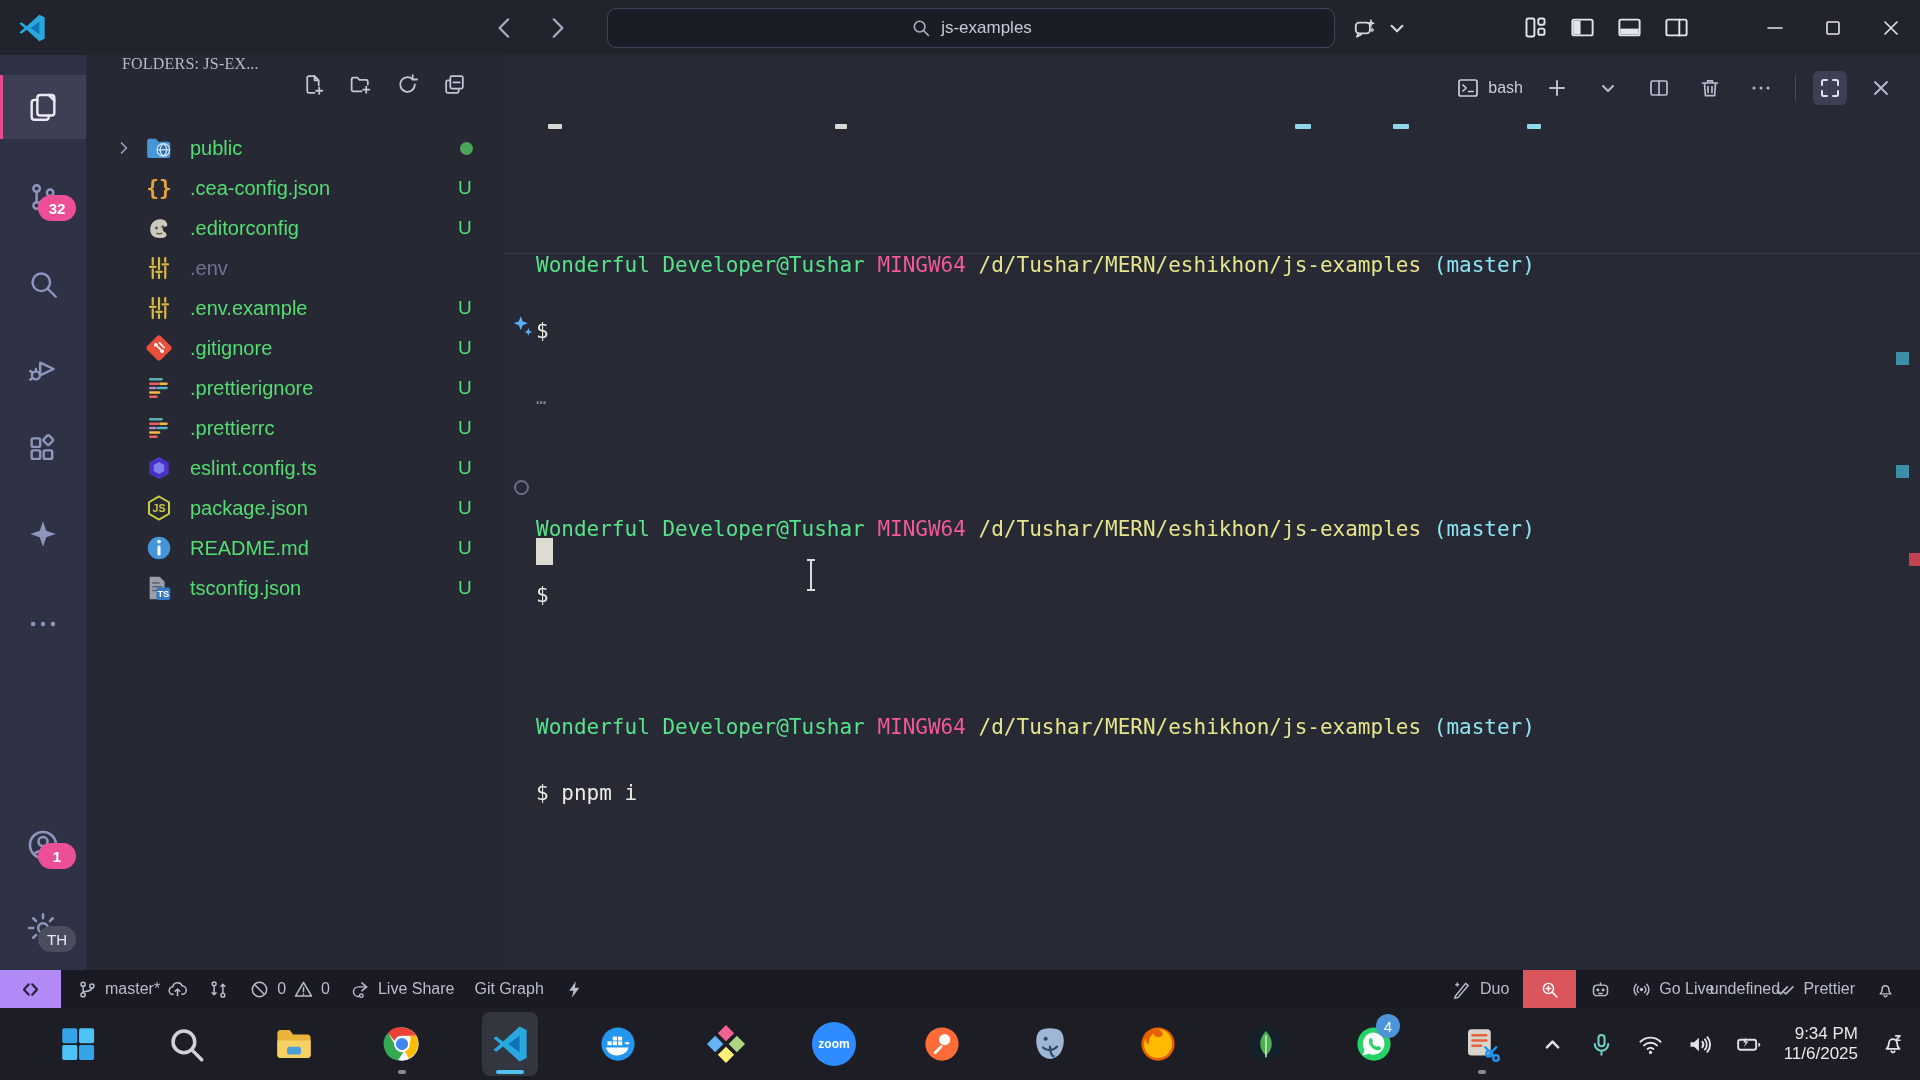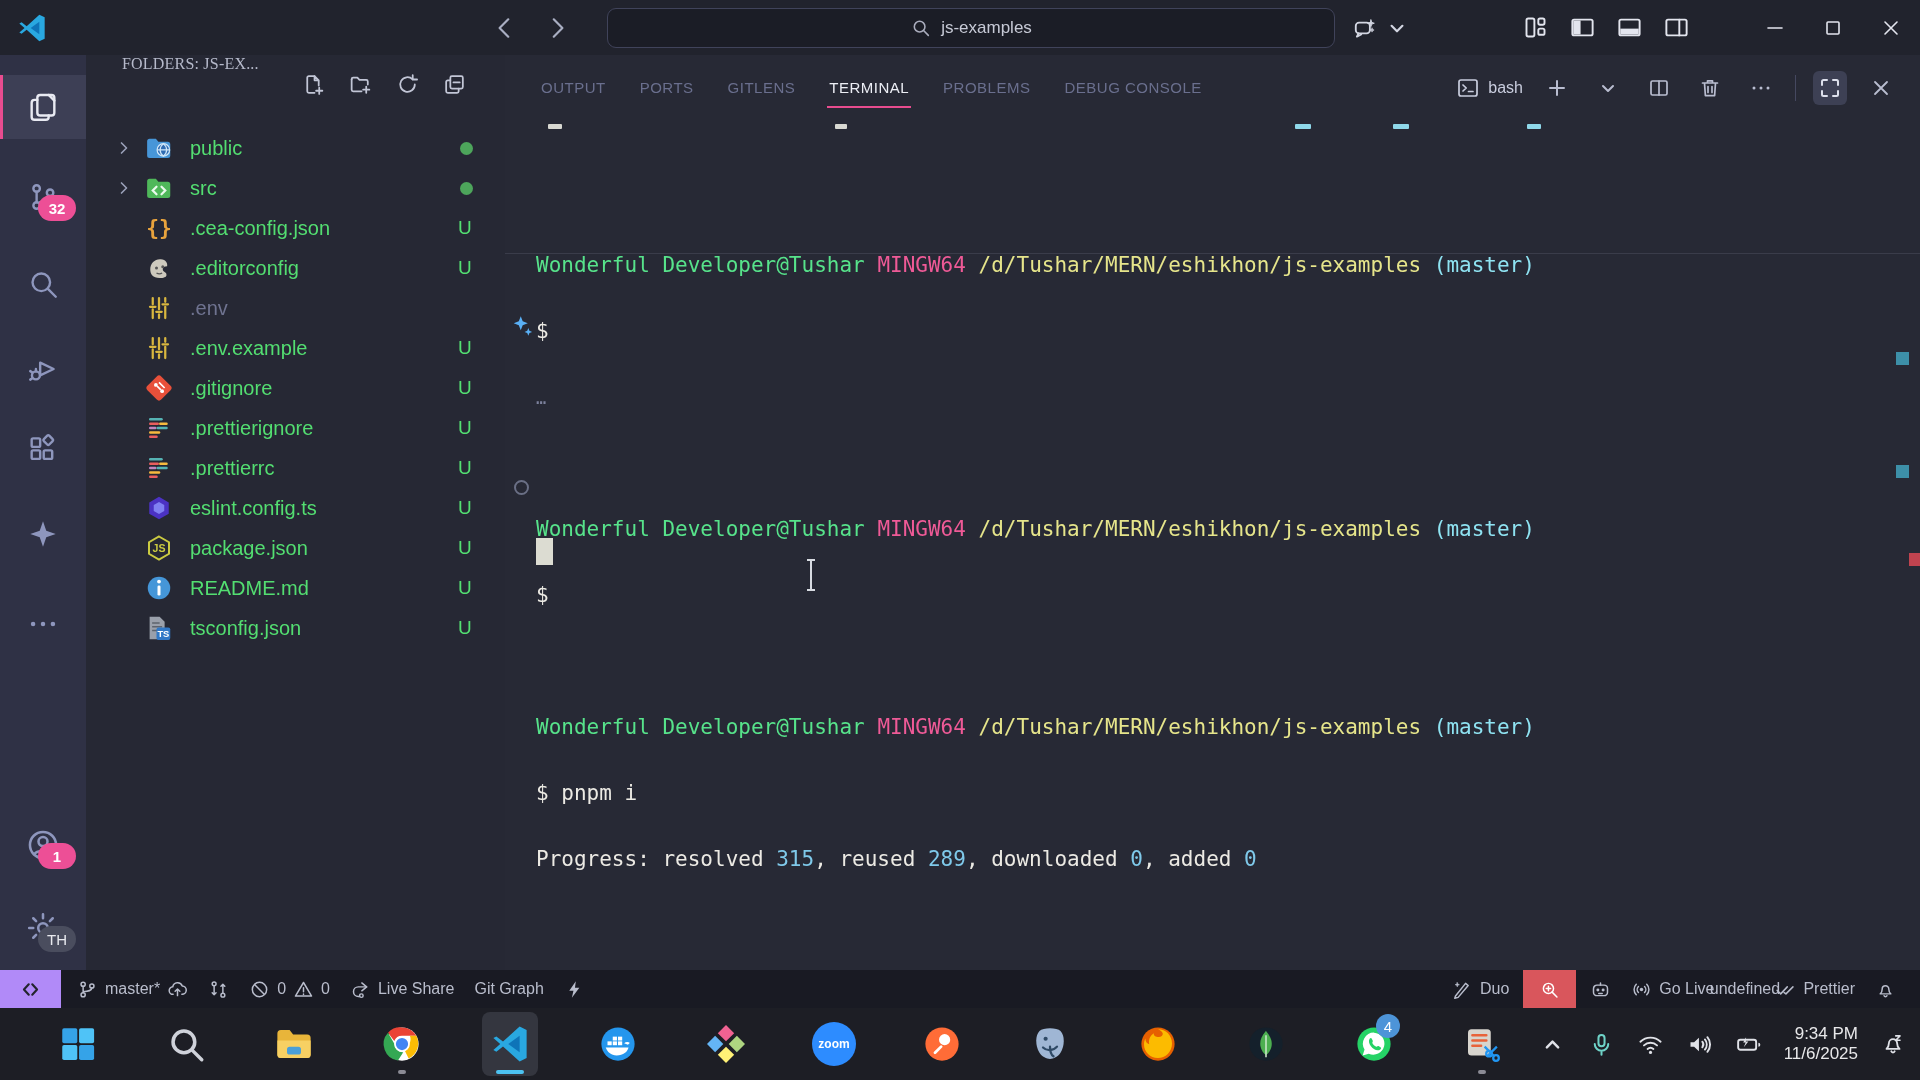--- a/index.html
+++ b/index.html
@@ -317,35 +317,20 @@
             <svg viewBox="0 0 24 24" width="100%" height="100%">
               <path d="M2.5 6.5A2 2 0 0 1 4.5 4.5h5l2 2.5h7.5a2 2 0 0 1 2 2v9a2 2 0 0 1-2 2h-14.5a2 2 0 0 1-2-2z" fill="#4796d8"></path>
               <circle cx="15.5" cy="13.5" r="5" fill="#2f6cb3" stroke="#cfe6f8" stroke-width="1"></circle>
               <path d="M10.5 13.5h10M15.5 8.5c-3.5 3-3.5 7 0 10 3.5-3 3.5-7 0-10z" stroke="#cfe6f8" stroke-width="1" fill="none"></path>
             </svg>
           </span>
           <span class="tree-label">public</span>
           <span class="tree-dot"></span>
         </div>
         <div class="tree-row">
-          <span class="tree-chev ic">
-            <svg width="100%" height="100%" viewBox="0 0 24 24" fill="none" stroke="currentColor" stroke-width="1.7" stroke-linecap="round" stroke-linejoin="round">
-              <path d="M9 6l6 6-6 6" stroke-width="2"></path>
-            </svg>
-          </span>
-          <span class="tree-ic ic">
-            <svg viewBox="0 0 24 24" width="100%" height="100%">
-              <path d="M2.5 6.5A2 2 0 0 1 4.5 4.5h5l2 2.5h7.5a2 2 0 0 1 2 2v9a2 2 0 0 1-2 2h-14.5a2 2 0 0 1-2-2z" fill="#4fb85a"></path>
-              <path d="M10 11l-3 3 3 3M14 11l3 3-3 3" stroke="#eafaec" stroke-width="1.8" fill="none" stroke-linecap="round"></path>
-            </svg>
-          </span>
-          <span class="tree-label">src</span>
-          <span class="tree-dot"></span>
-        </div>
-        <div class="tree-row">
           <span class="tree-ic ic">
             <svg viewBox="0 0 24 24" width="100%" height="100%">
               <text x="12" y="17.5" font-size="17" font-weight="bold" fill="#e8a33d" text-anchor="middle" font-family="DejaVu Sans Mono,monospace">{}</text>
             </svg>
           </span>
           <span class="tree-label">.cea-config.json</span>
           <span class="tree-badge">U</span>
         </div>
         <div class="tree-row">
           <span class="tree-ic ic">
@@ -460,28 +445,20 @@
               <text x="15.5" y="19" font-size="7.5" font-weight="bold" fill="#fff" text-anchor="middle" font-family="Liberation Sans,sans-serif">TS</text>
             </svg>
           </span>
           <span class="tree-label">tsconfig.json</span>
           <span class="tree-badge">U</span>
         </div>
       </div>
   </div>
 
   <div class="panel">
-    <div class="tabbar" id="tabbar">
-        <div class="ptab">OUTPUT</div>
-        <div class="ptab">PORTS</div>
-        <div class="ptab">GITLENS</div>
-        <div class="ptab active">TERMINAL</div>
-        <div class="ptab">PROBLEMS</div>
-        <div class="ptab">DEBUG CONSOLE</div>
-      </div>
     <div class="panel-actions">
       <div class="bash-chip">
         <span class="ic" id="ic-term" style="width: 24px; height: 24px;">
             <svg width="100%" height="100%" viewBox="0 0 24 24" fill="none" stroke="currentColor" stroke-width="1.7" stroke-linecap="round" stroke-linejoin="round">
               <rect x="3" y="4" width="18" height="16" rx="2"></rect>
               <path d="M7 9l3.2 3L7 15M12.5 15.5H17"></path>
             </svg>
           </span>
         <span>bash</span>
       </div>
@@ -558,21 +535,20 @@
               <path d="M16 13l1 2.5 2.5 1-2.5 1-1 2.5-1-2.5-2.5-1 2.5-1z" fill="currentColor" stroke="none"></path>
             </svg>
           </span>
           <div class="tline"></div>
           <div class="tline"><span class="tc-green">Wonderful Developer@Tushar</span><span class="tc-white"> </span><span class="tc-pink">MINGW64</span><span class="tc-white"> </span><span class="tc-yellow">/d/Tushar/MERN/eshikhon/js-examples</span><span class="tc-white"> </span><span class="tc-cyan">(master)</span></div>
           <div class="tline"><span class="tc-white">$</span></div>
           <div class="tline"></div>
           <div class="tline"><span class="tc-green">Wonderful Developer@Tushar</span><span class="tc-white"> </span><span class="tc-pink">MINGW64</span><span class="tc-white"> </span><span class="tc-yellow">/d/Tushar/MERN/eshikhon/js-examples</span><span class="tc-white"> </span><span class="tc-cyan">(master)</span></div>
           <span class="gutter-circle" style="left: -22px; top: 265px; position: absolute;"></span>
           <div class="tline"><span class="tc-white">$ pnpm i</span></div>
-          <div class="tline"><span class="tc-white">Progress: resolved </span><span class="tc-num">315</span><span class="tc-white">, reused </span><span class="tc-num">289</span><span class="tc-white">, downloaded </span><span class="tc-num">0</span><span class="tc-white">, added </span><span class="tc-num">0</span></div>
           <span class="block-cursor" style="left: 0px; top: 323px; position: absolute;"></span>
           <div class="tline"></div>
         </div>
 
       <svg class="ibeam" viewBox="0 0 14 34">
         <path d="M3 2h8M3 32h8M7 2v30" stroke="#d8dbe2" stroke-width="2" fill="none"></path>
       </svg>
 
       <div class="smarker" style="left:1391px;top:232px;background:#3d8fa8"></div>
       <div class="smarker" style="left:1391px;top:345px;background:#3d8fa8"></div>

